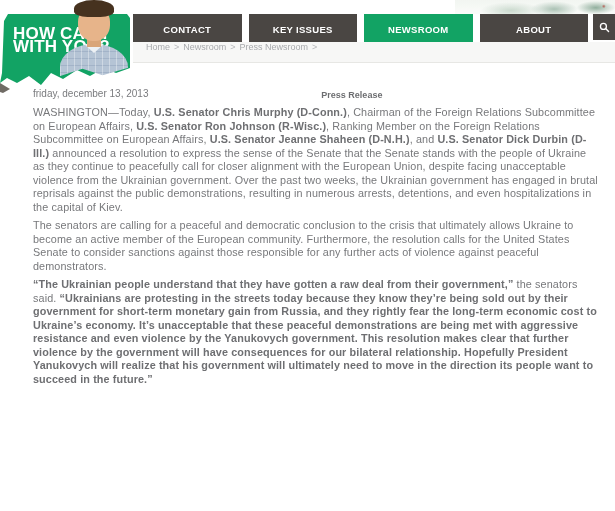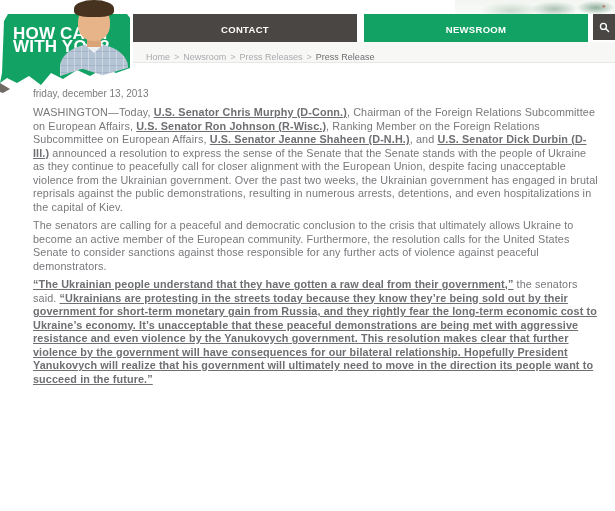--- a/index.html
+++ b/index.html
@@ -19,24 +19,24 @@
   .nav{position:absolute;left:133px;top:14px;width:455px;height:30px;display:flex;gap:7px;}
   .nav-btn{flex:1;background:#4a4643;color:#fff;border:0;cursor:pointer;
     font-family:"Liberation Sans",sans-serif;font-size:9.5px;font-weight:bold;letter-spacing:.3px;
     display:flex;align-items:center;justify-content:center;padding:0;}
   .nav-btn.active{background:#12a364;}
   .search-btn{position:absolute;left:593px;top:14px;width:22px;height:26px;background:#4a4643;border:0;
     cursor:pointer;display:flex;align-items:center;justify-content:center;padding:0;}
 
   
   .crumbbar{position:absolute;left:133px;top:42px;width:482px;height:21px;background:#f7f7f6;
-    border-bottom:1px solid #e7e7e4;display:flex;align-items:flex-end;padding-left:13px;
+    border-bottom:1px solid #e7e7e4;display:flex;align-items:flex-start;padding-left:13px;
     box-sizing:border-box;font-size:9px;color:#a8aaad;}
   .crumb{color:#a8aaad;text-decoration:none;cursor:pointer;}
-  .crumb.current{color:#6d6e71;font-weight:normal;cursor:default;}
+  .crumb.current{color:#6d6e71;font-weight:bold;cursor:default;margin-top:48px;}
   .crumb-sep{margin:0 4px;color:#b5b7ba;}
 
   
   .promo{position:absolute;left:0;top:0;width:131px;height:106px;cursor:pointer;display:block;}
   .promo .torn{position:absolute;left:0;top:13px;}
   .promo-text{position:absolute;left:13px;top:27px;color:#fff;font-weight:bold;
     font-size:17px;line-height:13px;letter-spacing:.2px;}
   
   .portrait{position:absolute;left:58px;top:0;width:72px;height:80px;
     clip-path:polygon(0 0,100% 0,100% 84%,62% 94%,34% 86%,0 96%);}
@@ -51,47 +51,49 @@
   .portrait .collar{position:absolute;left:26px;top:44px;width:20px;height:9px;background:#edf1f4;
     clip-path:polygon(0 0,50% 100%,100% 0);}
 
   
   .article{position:absolute;left:33px;top:88px;width:565px;color:#77787b;}
   .article h1{font-size:14.3px;line-height:18.5px;color:#4f5052;font-weight:bold;
     margin:0 0 6px;letter-spacing:-.1px;}
   .date{font-size:10px;color:#7a7b7e;margin:0 0 7px;}
   .article p{font-size:10.8px;line-height:13.5px;letter-spacing:.12px;margin:0 0 5px;}
   .article p.last{margin-bottom:0;}
-  .run-bold{font-weight:bold;color:#6e6f72;text-decoration:underline;}
+  .run-bold{font-weight:bold;color:#6e6f72;}
   .run-italic{font-style:italic;}
 </style>
 </head>
 <body>
 
 <div class="page">
 
   <div class="topart"></div>
 
   <nav class="nav">
     <button class="nav-btn">CONTACT</button>
+    <button class="nav-btn">KEY ISSUES</button>
     <button class="nav-btn active">NEWSROOM</button>
+    <button class="nav-btn">ABOUT</button>
   </nav>
   <button class="search-btn">
     <svg width="13" height="13" viewBox="0 0 24 24">
       <circle cx="10" cy="10" r="5.5" fill="none" stroke="#ffffff" stroke-width="2.4"></circle>
       <line x1="14.5" y1="14.5" x2="19.5" y2="19.5" stroke="#ffffff" stroke-width="2.6" stroke-linecap="round"></line>
     </svg>
   </button>
 
   <div class="crumbbar">
     <span class="crumb">Home</span>
     <span class="crumb-sep">&gt;</span>
     <span class="crumb">Newsroom</span>
     <span class="crumb-sep">&gt;</span>
-    <span class="crumb">Press Releases</span>
+    <span class="crumb">Press Newsroom</span>
     <span class="crumb-sep">&gt;</span>
     <span class="crumb current">Press Release</span>
   </div>
 
   <a class="promo">
     <svg class="torn" width="131" height="92" viewBox="0 0 131 92">
       <polygon fill="#12a364" points="8,1 127,1 130,5 130,55 116,60 104,55 90,63 77,57 63,66 51,60 41,72 29,63 17,70 7,65 0,70 2,60 4,8"></polygon>
       <polygon fill="#57514a" opacity="0.85" points="0,70 10,76 3,80 0,79"></polygon>
     </svg>
     <span class="promo-text">

